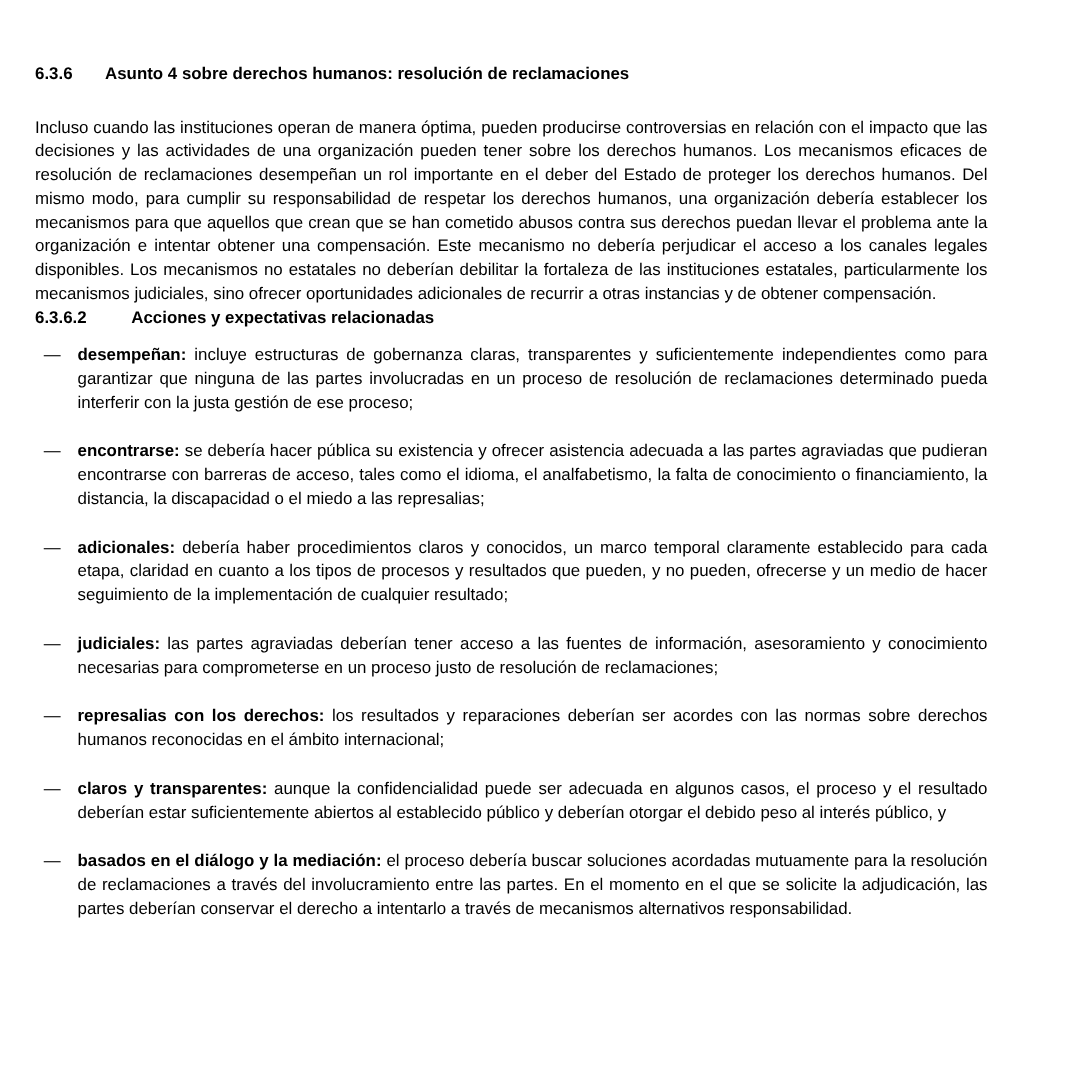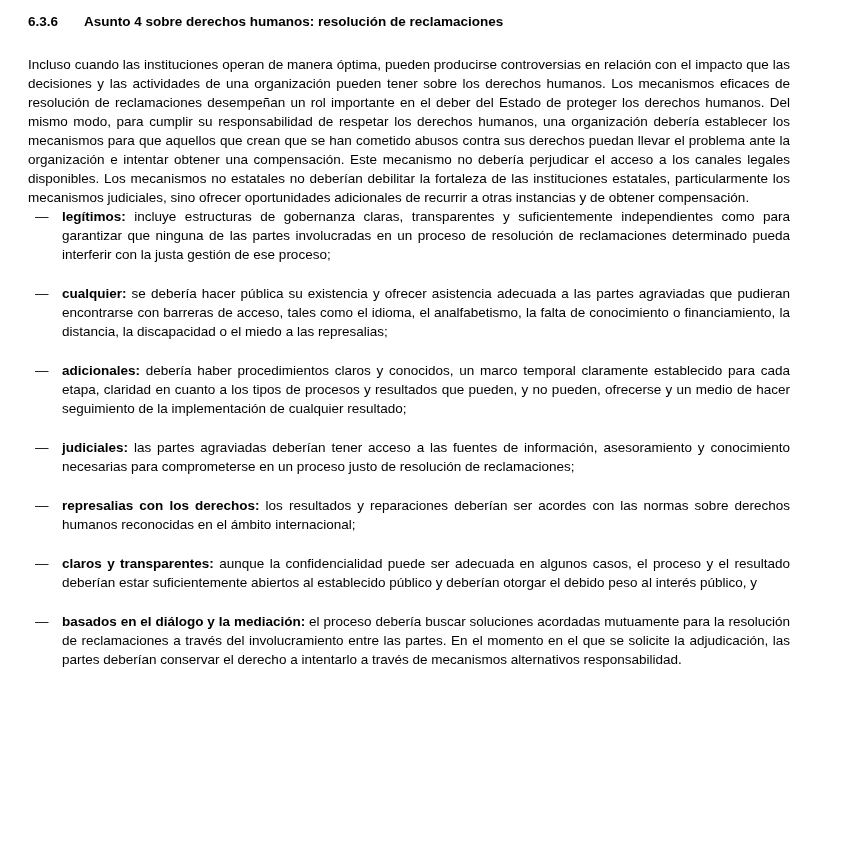--- a/index.html
+++ b/index.html
@@ -13,20 +13,21 @@
     overflow: hidden;
     font-family: "Liberation Sans", sans-serif;
     font-size: 13.5px;
     line-height: 19px;
     color: #000000;
   }
   .page {
     padding: 12px 66px 0 28px; 
     box-sizing: border-box;
     width: 856px;
+    margin-top: 37px;
   }
   .heading {
     font-weight: bold;
     font-size: 13.5px;
     line-height: 19px;
     margin: 0;
   }
   .heading .num {
     display: inline-block;
   }
@@ -59,33 +60,34 @@
 </head>
 <body>
 
 <div class="page">
 
   <h1 class="heading h-main"><span class="num num-main">6.3.6</span><span>Asunto 4 sobre derechos humanos: resolución de reclamaciones</span></h1>
 
 
   <p class="body-par par-desc">Incluso cuando las instituciones operan de manera óptima, pueden producirse controversias en relación con el impacto que las decisiones y las actividades de una organización pueden tener sobre los derechos humanos. Los mecanismos eficaces de resolución de reclamaciones desempeñan un rol importante en el deber del Estado de proteger los derechos humanos. Del mismo modo, para cumplir su responsabilidad de respetar los derechos humanos, una organización debería establecer los mecanismos para que aquellos que crean que se han cometido abusos contra sus derechos puedan llevar el problema ante la organización e intentar obtener una compensación. Este mecanismo no debería perjudicar el acceso a los canales legales disponibles. Los mecanismos no estatales no deberían debilitar la fortaleza de las instituciones estatales, particularmente los mecanismos judiciales, sino ofrecer oportunidades adicionales de recurrir a otras instancias y de obtener compensación.</p>
 
+  <h2 class="heading h-act"><span class="num num-sub">6.3.6.2</span><span>Acciones y expectativas relacionadas</span></h2>
 
 
   <div class="req-list">
 
       <div class="list-item">
         <span class="bullet-dash">—</span>
-        <span class="term">legítimos:</span>
+        <span class="term">desempeñan:</span>
         <span>incluye estructuras de gobernanza claras, transparentes y suficientemente independientes como para garantizar que ninguna de las partes involucradas en un proceso de resolución de reclamaciones determinado pueda interferir con la justa gestión de ese proceso;</span>
       </div>
 
       <div class="list-item">
         <span class="bullet-dash">—</span>
-        <span class="term">cualquier:</span>
+        <span class="term">encontrarse:</span>
         <span>se debería hacer pública su existencia y ofrecer asistencia adecuada a las partes agraviadas que pudieran encontrarse con barreras de acceso, tales como el idioma, el analfabetismo, la falta de conocimiento o financiamiento, la distancia, la discapacidad o el miedo a las represalias;</span>
       </div>
 
       <div class="list-item">
         <span class="bullet-dash">—</span>
         <span class="term">adicionales:</span>
         <span>debería haber procedimientos claros y conocidos, un marco temporal claramente establecido para cada etapa, claridad en cuanto a los tipos de procesos y resultados que pueden, y no pueden, ofrecerse y un medio de hacer seguimiento de la implementación de cualquier resultado;</span>
       </div>
 
       <div class="list-item">

